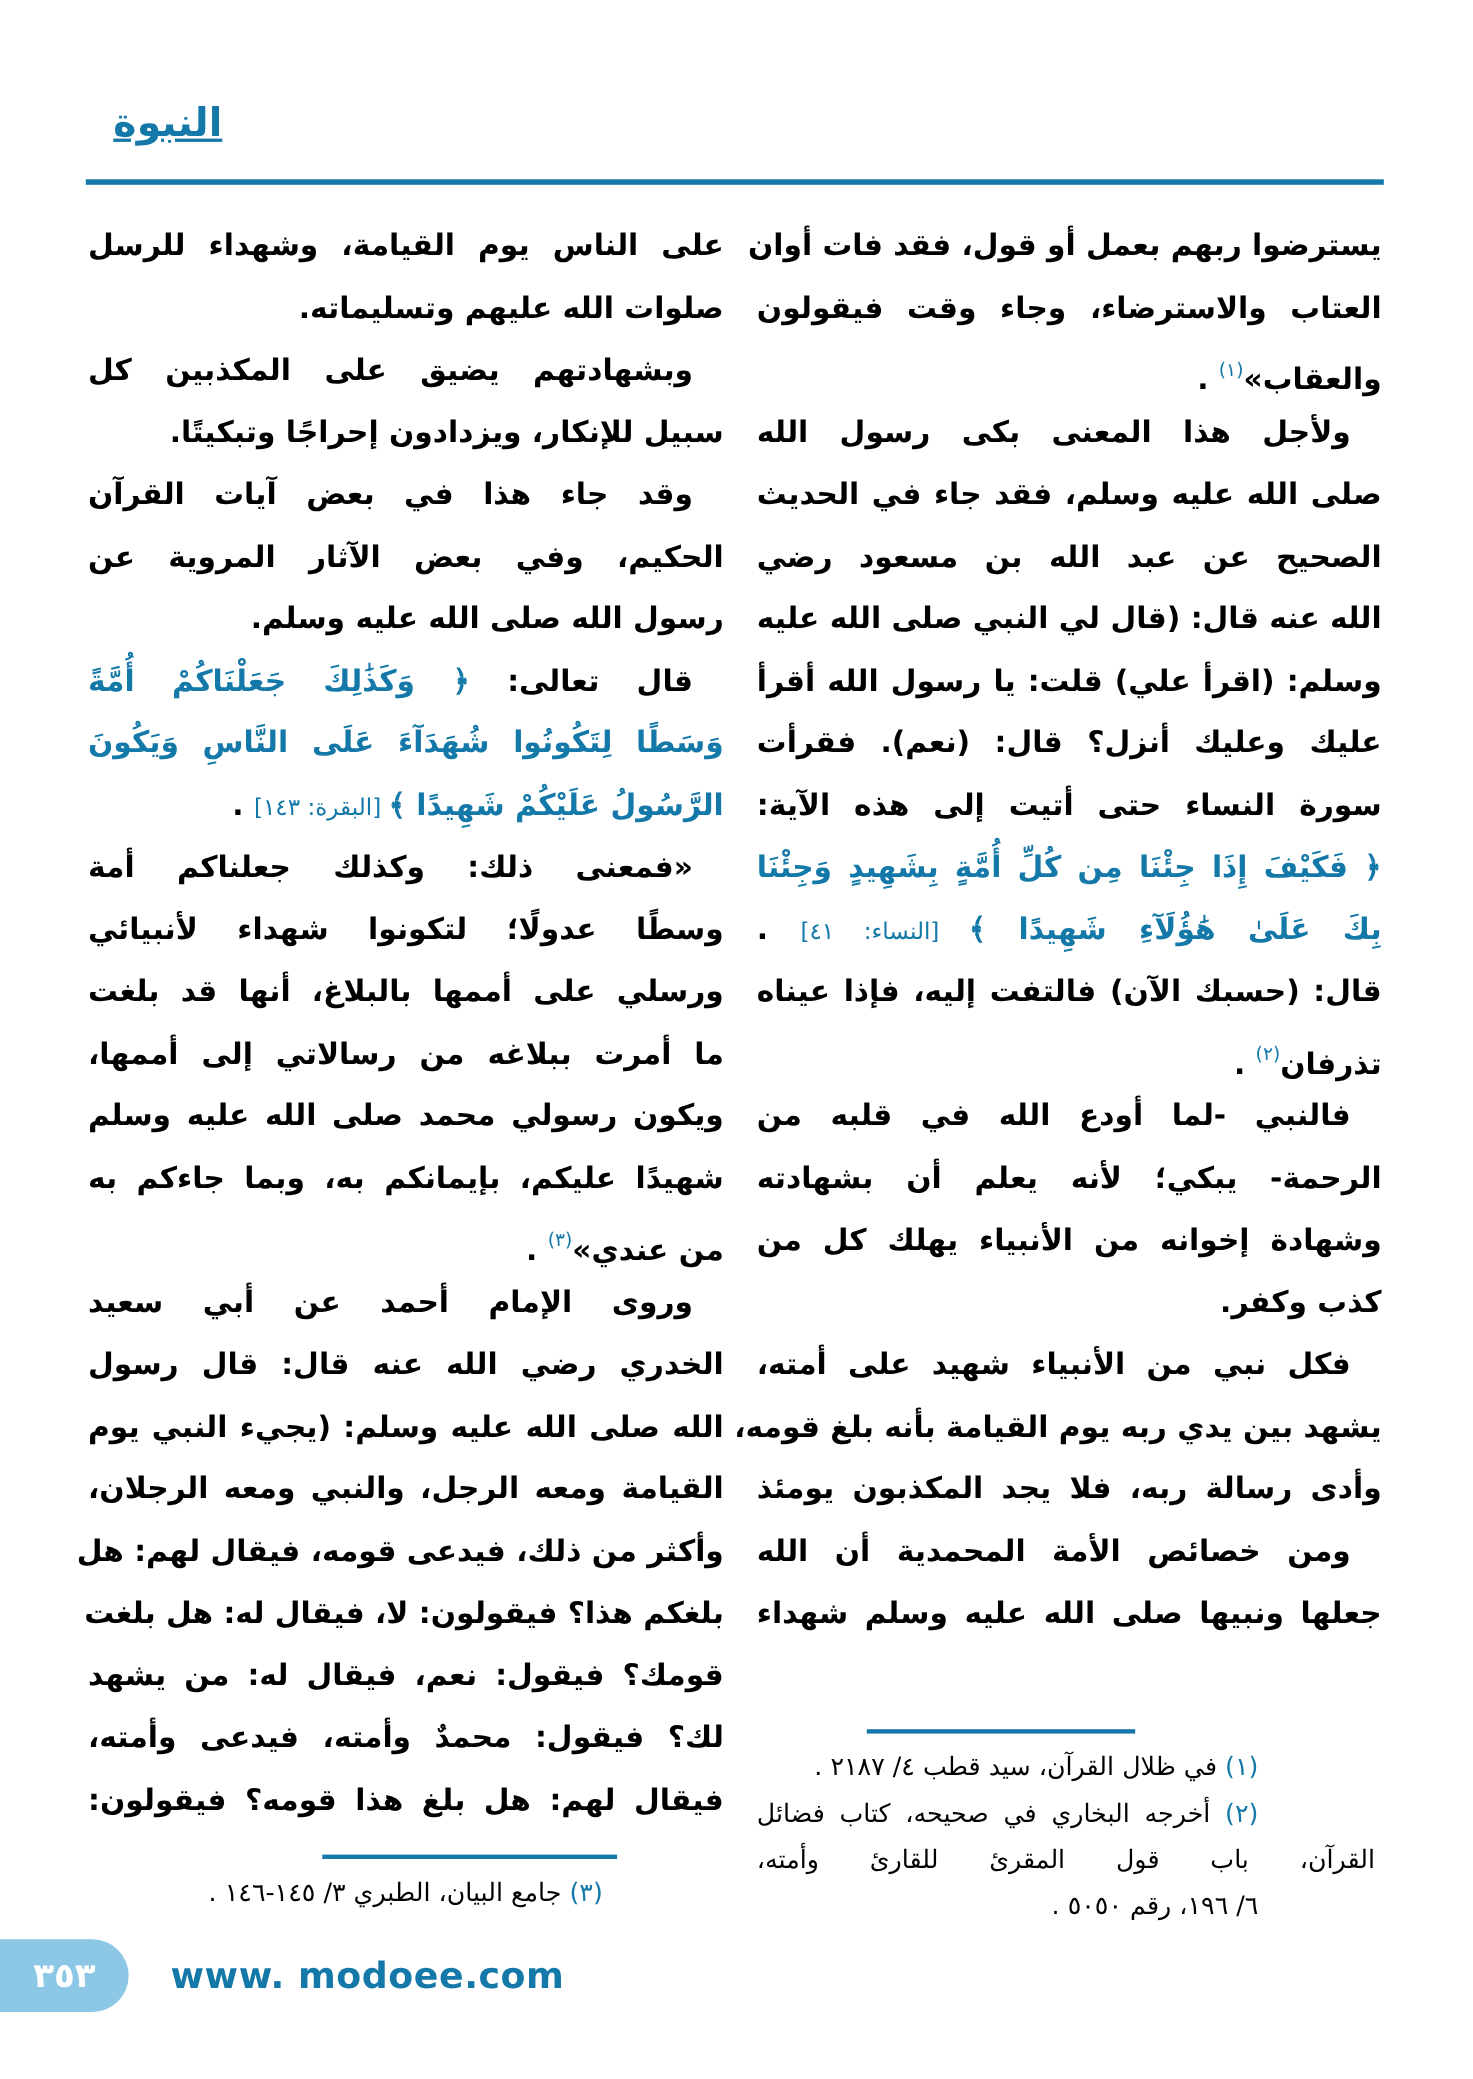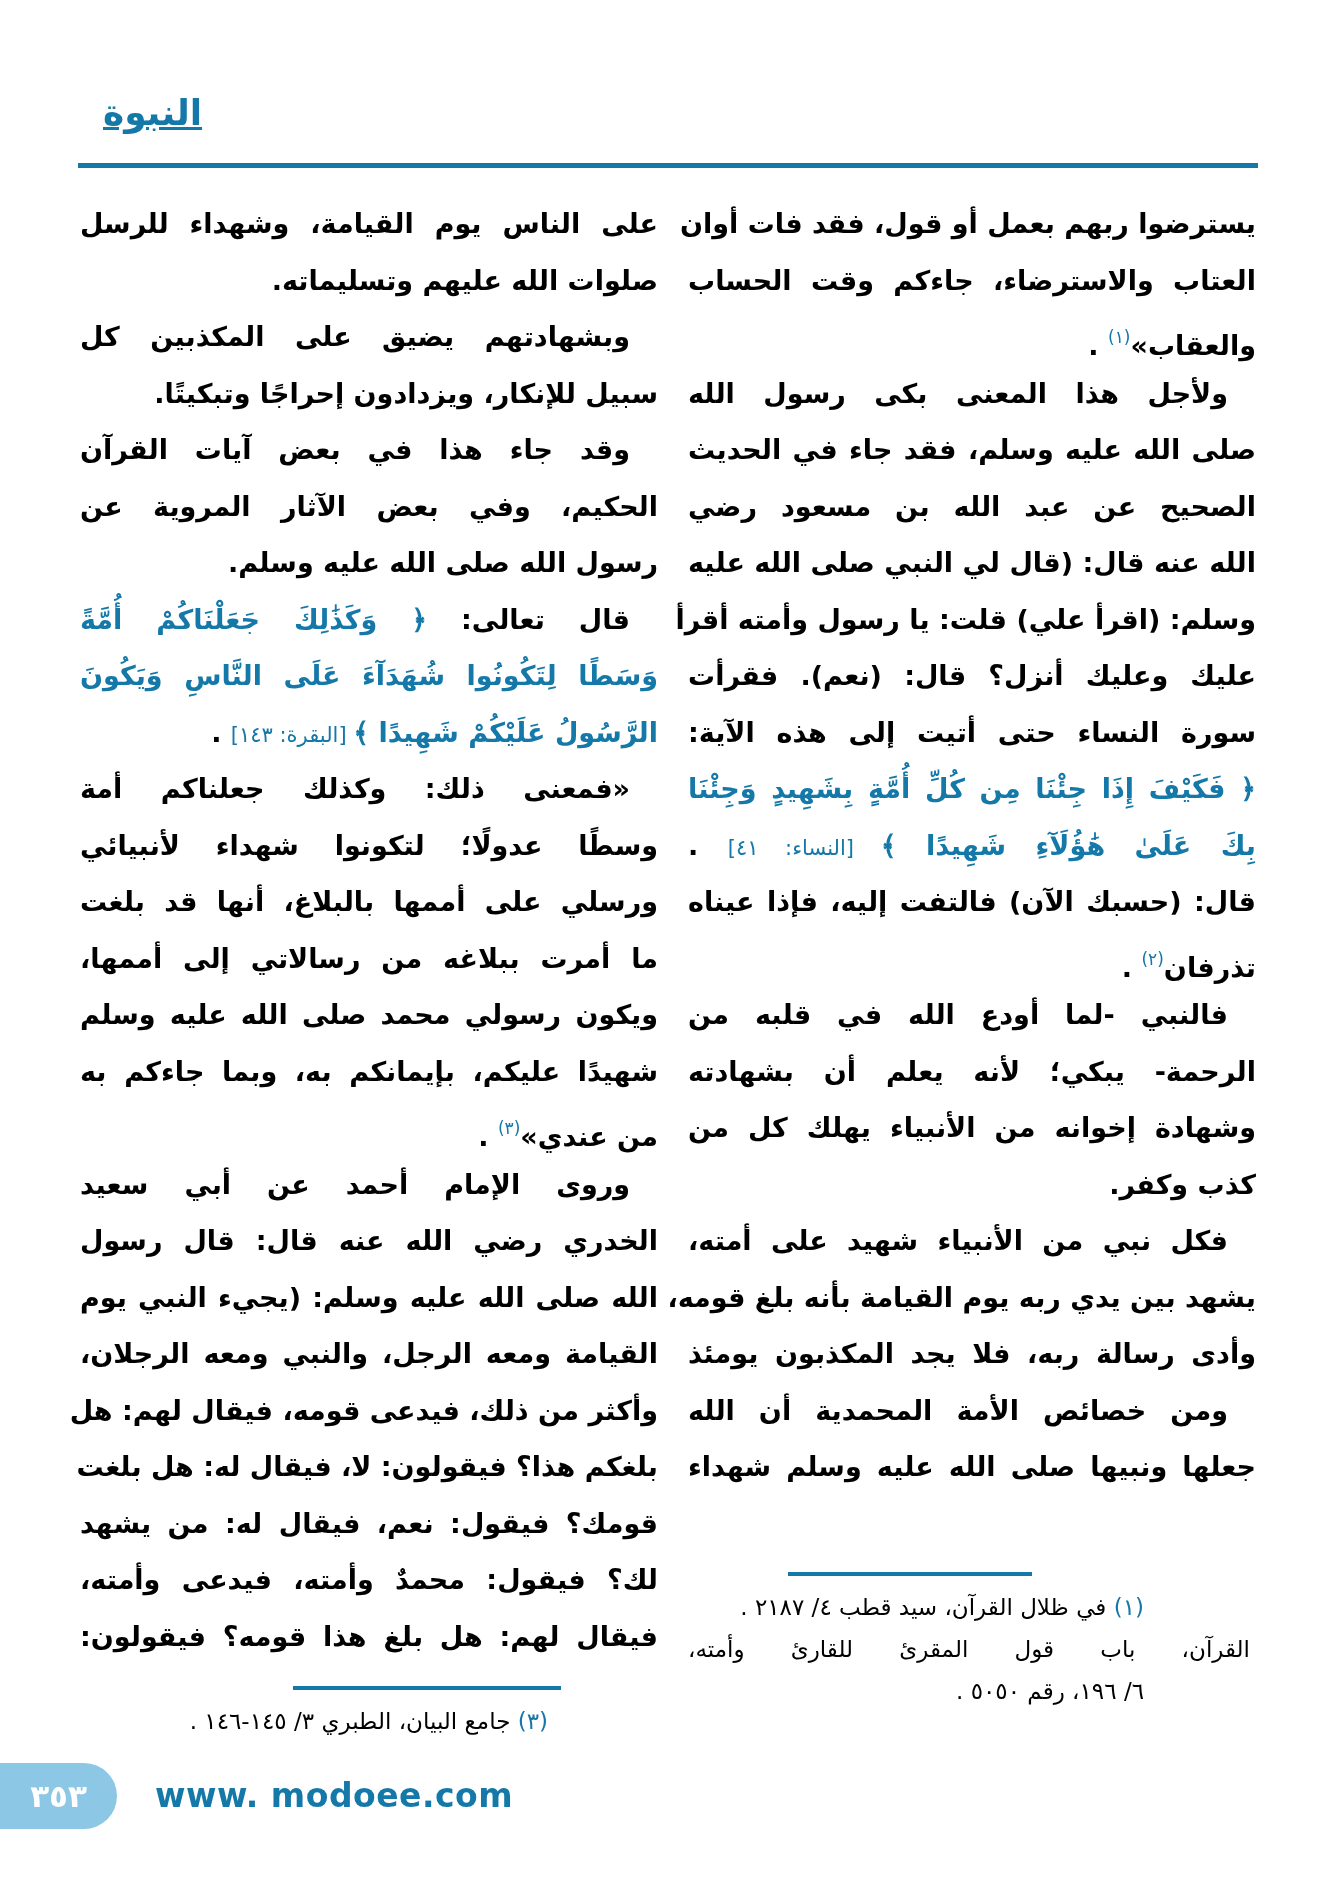--- a/index.html
+++ b/index.html
@@ -92,27 +92,27 @@
 </head>
 <body>
 
 <div class="page">
 
   <div class="book-title">النبوة</div>
   <div class="top-rule"></div>
 
   <div class="col col-right" id="col-right">
       <div class="line j"><span class="b">يسترضوا ربهم بعمل أو قول، فقد فات أوان</span></div>
-      <div class="line j"><span class="b">العتاب والاسترضاء، جاءكم وقت الحساب</span></div>
+      <div class="line j"><span class="b">العتاب والاسترضاء، وجاء وقت فيقولون</span></div>
       <div class="line last"><span class="b">والعقاب»</span><span class="sup">(١)</span><span class="b"> .</span></div>
       <div class="line j indent"><span class="b">ولأجل هذا المعنى بكى رسول الله</span></div>
       <div class="line j"><span class="b">صلى الله عليه وسلم، فقد جاء في الحديث</span></div>
       <div class="line j"><span class="b">الصحيح عن عبد الله بن مسعود رضي</span></div>
       <div class="line j"><span class="b">الله عنه قال: (قال لي النبي صلى الله عليه</span></div>
-      <div class="line j"><span class="b">وسلم: (اقرأ علي) قلت: يا رسول وأمته أقرأ</span></div>
+      <div class="line j"><span class="b">وسلم: (اقرأ علي) قلت: يا رسول الله أقرأ</span></div>
       <div class="line j"><span class="b">عليك وعليك أنزل؟ قال: (نعم). فقرأت</span></div>
       <div class="line j"><span class="b">سورة النساء حتى أتيت إلى هذه الآية:</span></div>
       <div class="line j"><span class="q">﴿ فَكَيْفَ إِذَا جِئْنَا مِن كُلِّ أُمَّةٍ بِشَهِيدٍ وَجِئْنَا</span></div>
       <div class="line j"><span class="q">بِكَ عَلَىٰ هَٰؤُلَآءِ شَهِيدًا ﴾</span><span class="ref"> [النساء: ٤١]</span><span class="b"> .</span></div>
       <div class="line j"><span class="b">قال: (حسبك الآن) فالتفت إليه، فإذا عيناه</span></div>
       <div class="line last"><span class="b">تذرفان</span><span class="sup">(٢)</span><span class="b"> .</span></div>
       <div class="line j indent"><span class="b">فالنبي -لما أودع الله في قلبه من</span></div>
       <div class="line j"><span class="b">الرحمة- يبكي؛ لأنه يعلم أن بشهادته</span></div>
       <div class="line j"><span class="b">وشهادة إخوانه من الأنبياء يهلك كل من</span></div>
       <div class="line last"><span class="b">كذب وكفر.</span></div>
@@ -148,20 +148,21 @@
       <div class="line j"><span class="b">بلغكم هذا؟ فيقولون: لا، فيقال له: هل بلغت</span></div>
       <div class="line j"><span class="b">قومك؟ فيقول: نعم، فيقال له: من يشهد</span></div>
       <div class="line j"><span class="b">لك؟ فيقول: محمدٌ وأمته، فيدعى وأمته،</span></div>
       <div class="line j"><span class="b">فيقال لهم: هل بلغ هذا قومه؟ فيقولون:</span></div>
     </div>
 
   <div class="fnblock fn-right">
     <div class="fn-rule r"></div>
     <div id="fn-right-lines">
         <div class="line fpr"><span class="fm">(١) </span><span class="fn">في ظلال القرآن، سيد قطب ٤/ ٢١٨٧ .</span></div>
+        <div class="line j fpr"><span class="fm">(٢) </span><span class="fn">أخرجه البخاري في صحيحه، كتاب فضائل</span></div>
         <div class="line j fpr2"><span class="fn">القرآن، باب قول المقرئ للقارئ وأمته،</span></div>
         <div class="line fpr"><span class="fn">٦/ ١٩٦، رقم ٥٠٥٠ .</span></div>
       </div>
   </div>
 
   <div class="fnblock fn-left">
     <div class="fn-rule l"></div>
     <div id="fn-left-lines">
         <div class="line fpr3"><span class="fm">(٣) </span><span class="fn">جامع البيان، الطبري ٣/ ١٤٥-١٤٦ .</span></div>
       </div>

